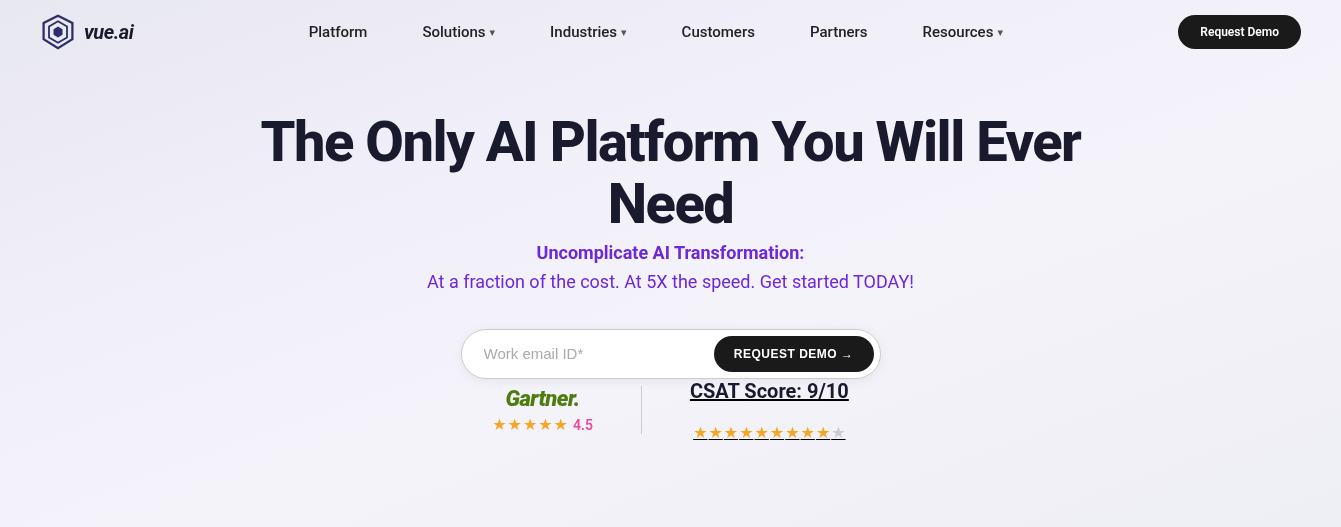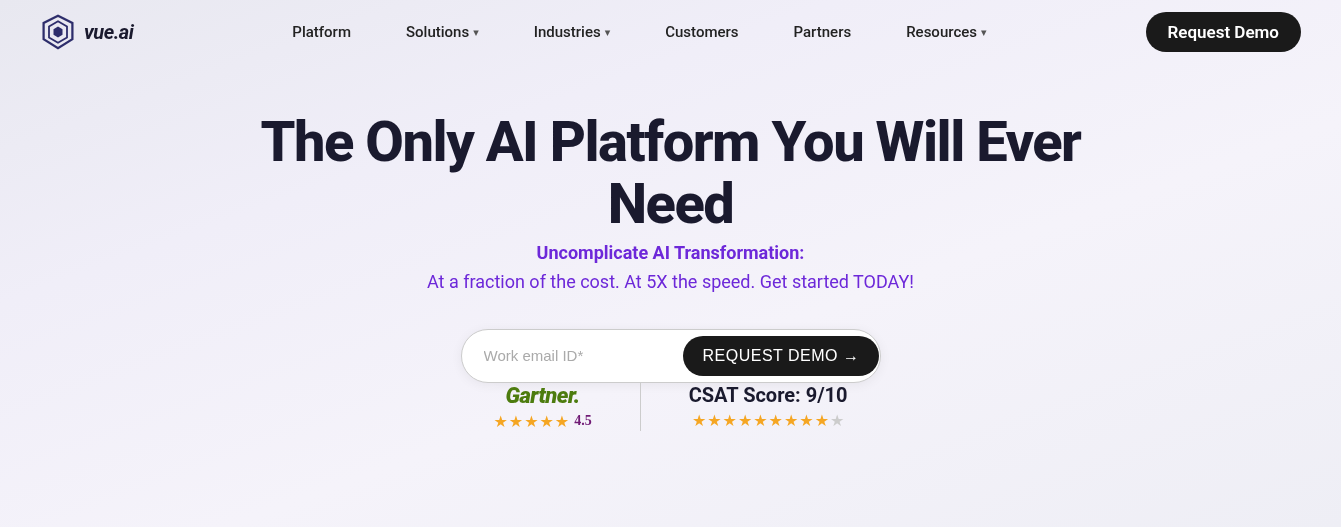--- a/index.html
+++ b/index.html
@@ -66,21 +66,21 @@
     .nav-links li a .chevron {
       font-size: 11px;
       color: #555;
     }
 
     .nav-cta {
       background: #1a1a1a;
       color: #fff !important;
       border-radius: 50px;
       padding: 10px 22px;
-      font-size: 17px;
+      font-size: 12px;
       font-weight: 600;
       text-decoration: none;
       white-space: nowrap;
     }
 
     
     .hero {
       display: flex;
       flex-direction: column;
       align-items: center;
@@ -134,22 +134,22 @@
     .email-input::placeholder {
       color: #aaa;
     }
 
     .email-submit {
       background: #1a1a1a;
       color: #fff;
       border: none;
       border-radius: 50px;
       padding: 11px 20px;
-      font-size: 16px;
-      font-weight: 400;
+      font-size: 12px;
+      font-weight: 700;
       letter-spacing: 0.5px;
       cursor: pointer;
       white-space: nowrap;
     }
 
     
     .social-proof {
       display: flex;
       align-items: center;
       gap: 48px;
@@ -196,29 +196,29 @@
     }
 
     .star-empty {
       color: #ccc;
       font-size: 16px;
     }
 
     .rating-num {
       font-size: 14px;
       font-weight: 600;
-      color: #701a75;
-      font-family: Liberation Serif, serif;
+      color: #ec4899;
     }
 
     .csat-block {
       display: flex;
       flex-direction: column;
       align-items: center;
-      gap: 4px;
+      gap: 20px;
+      text-decoration: underline;
     }
 
     .csat-title {
       font-size: 20px;
       font-weight: 700;
       color: #1a1a2e;
     }
 
     .csat-stars .star-filled {
       font-size: 16px;

